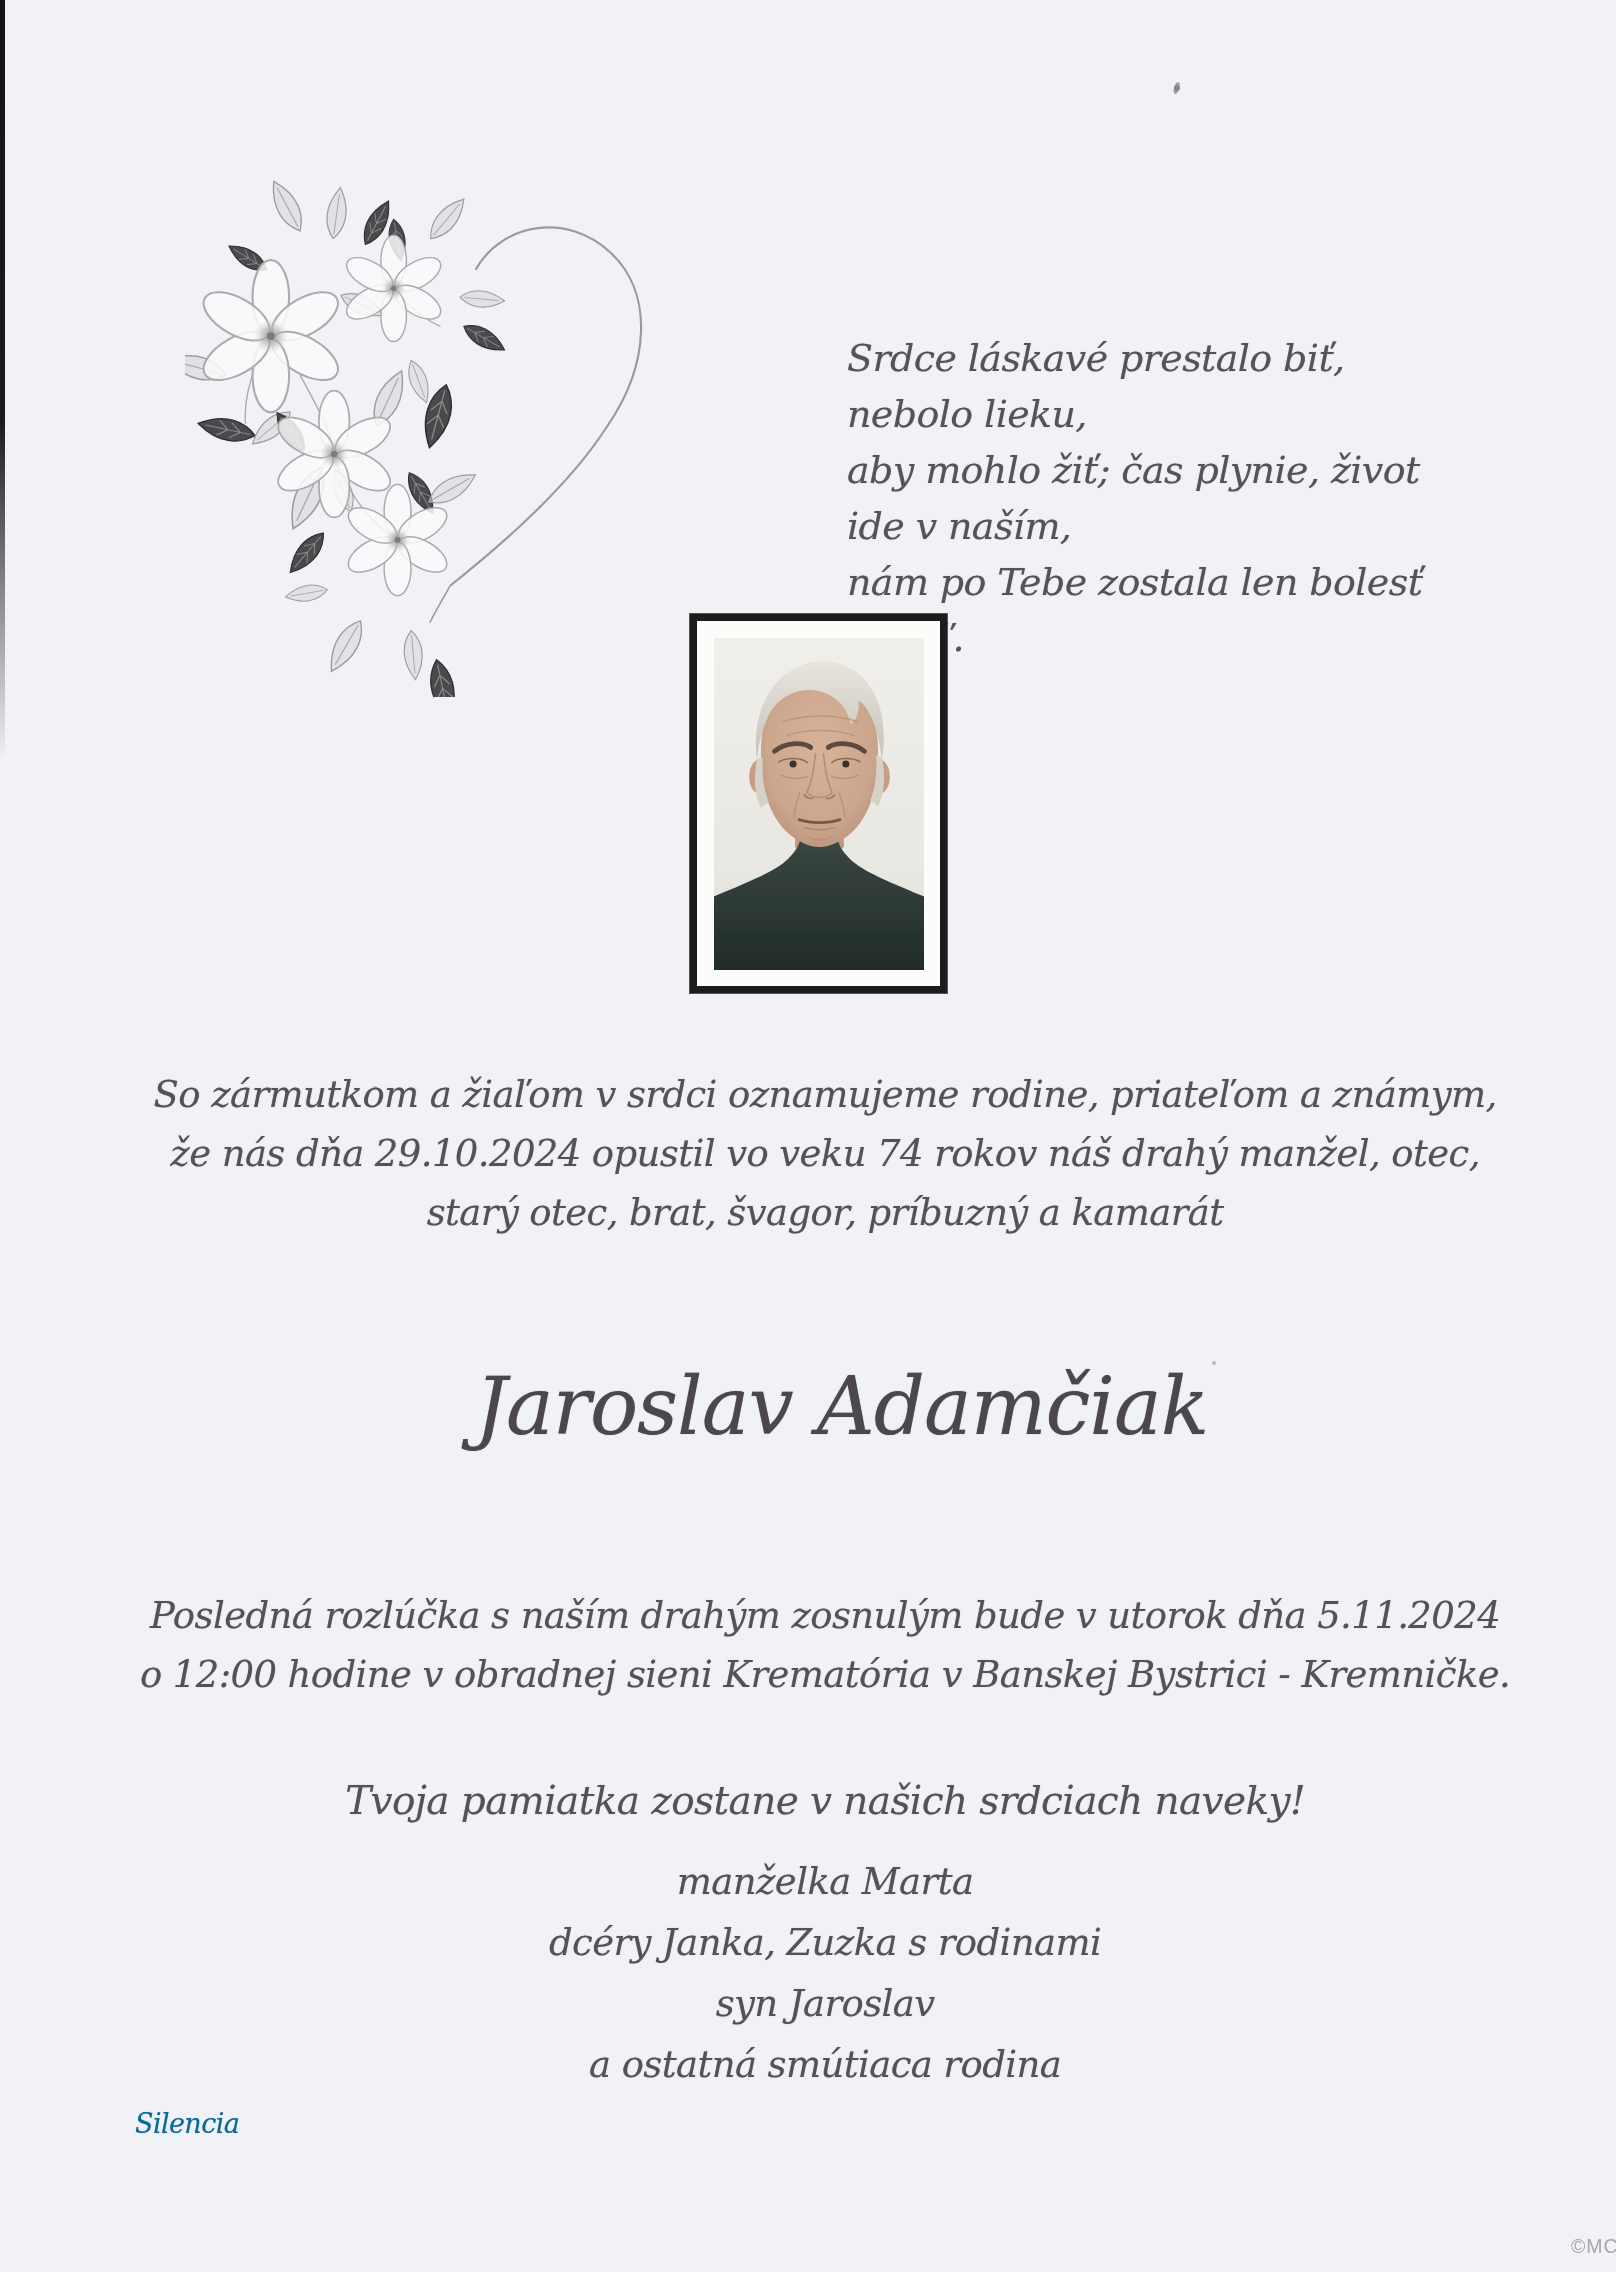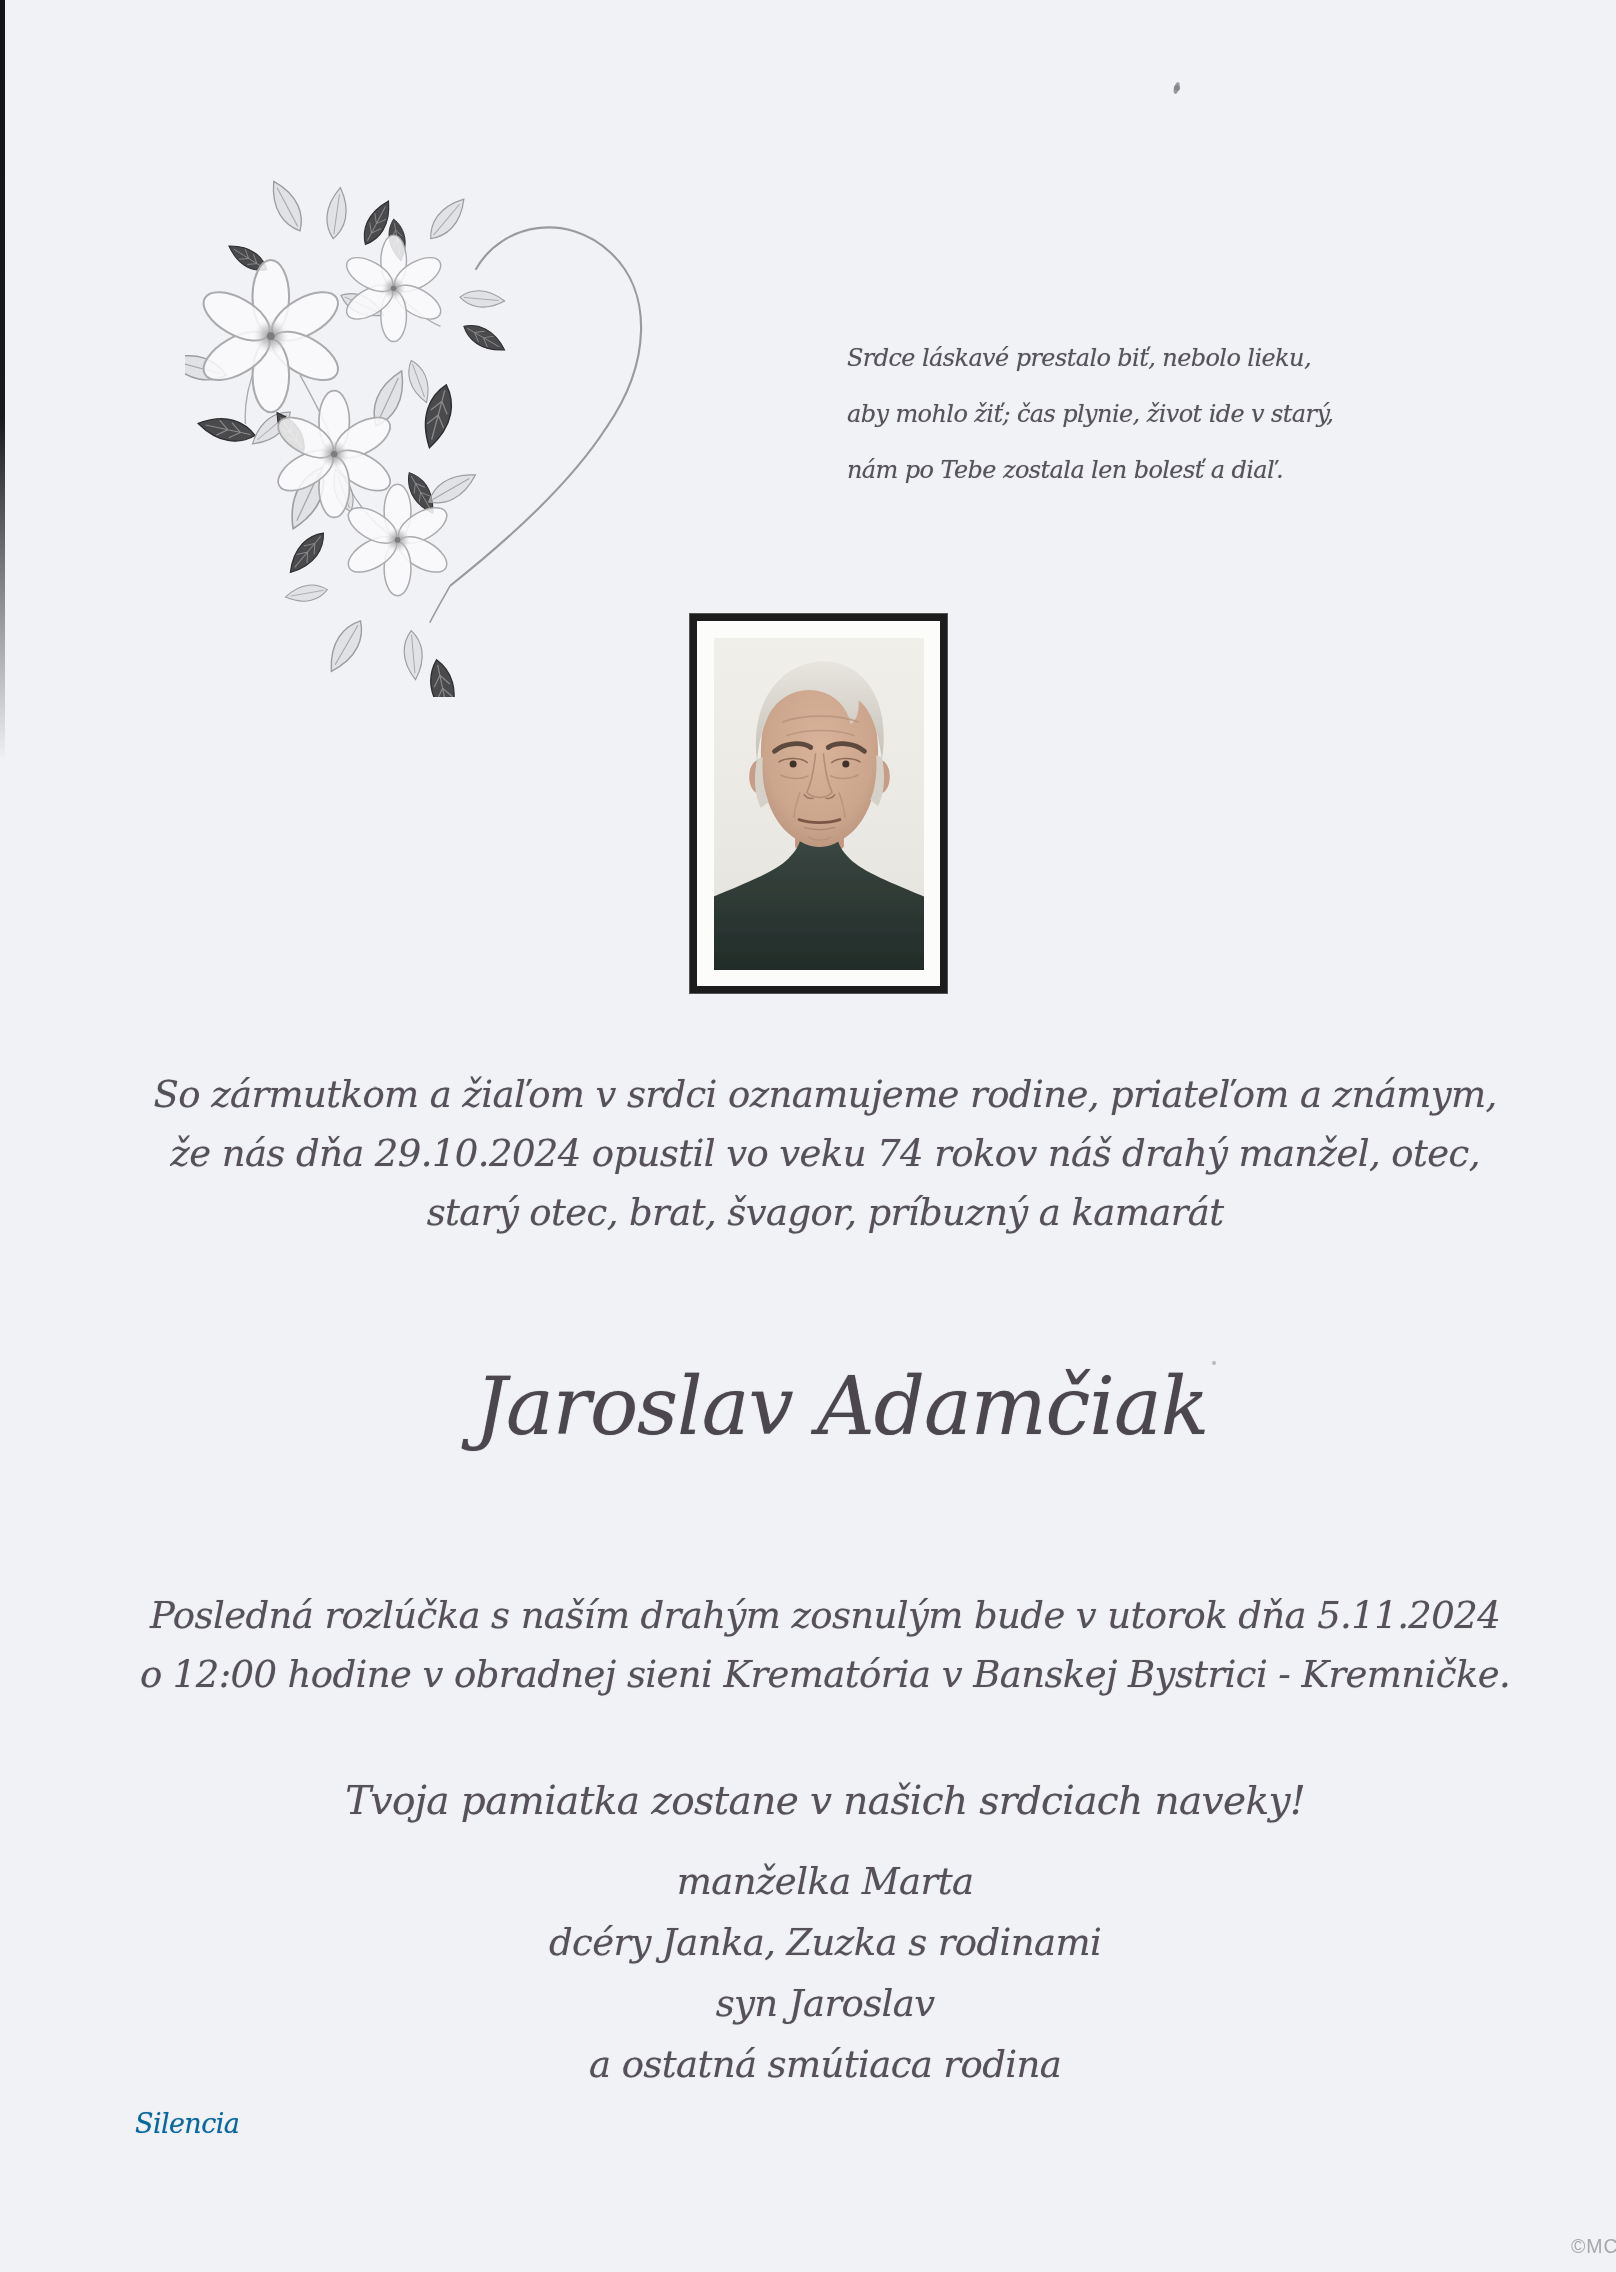--- a/index.html
+++ b/index.html
@@ -23,21 +23,21 @@
     background:#86868c;transform:rotate(14deg);opacity:.8;}
   
   .script{
     font-family:"DejaVu Serif", serif;
     font-style:italic;
     letter-spacing:-0.6px;
     text-shadow:0 0 1px rgba(84,79,85,.45);
   }
   .poem{
     left:847px;top:330px;width:605px;
-    font-size:24px;line-height:56px;
+    font-size:38px;line-height:56px;
     text-align:left;color:#56525a;
   }
   .centered{left:16.6px;width:1617px;text-align:center;}
   .announcement{
     top:1065px;font-size:37px;line-height:59px;color:#55505a;
   }
   .deceased-name{
     left:33px;width:1617px;text-align:center;
     top:1358px;font-size:80px;line-height:98px;
     color:#4c474e;letter-spacing:-1px;
@@ -146,21 +146,21 @@
   <use href="#leafLight" transform="translate(146,420) rotate(-100) scale(0.95)"></use>
 
   <use href="#flower" transform="translate(88,160) scale(1.5)"></use>
   <use href="#flower" transform="translate(214,111) scale(1.05)"></use>
   <use href="#flower" transform="translate(153,281) scale(1.25)"></use>
   <use href="#flower" transform="translate(218,369) scale(1.1)"></use>
 </svg>
 
 <div class="abs script poem">
   <div>Srdce láskavé prestalo biť, nebolo lieku,</div>
-  <div>aby mohlo žiť; čas plynie, život ide v starý,</div>
+  <div>aby mohlo žiť; čas plynie, život ide v naším,</div>
   <div>nám po Tebe zostala len bolesť a diaľ.</div>
 </div>
 
 <div class="abs photo-frame">
   <svg viewBox="0 0 215 340" aria-hidden="true">
     <defs>
       <linearGradient id="pBg" x1="0" y1="0" x2="0" y2="1">
         <stop offset="0%" stop-color="#f1efe9"></stop>
         <stop offset="70%" stop-color="#e9e7e2"></stop>
         <stop offset="100%" stop-color="#dfddd8"></stop>

